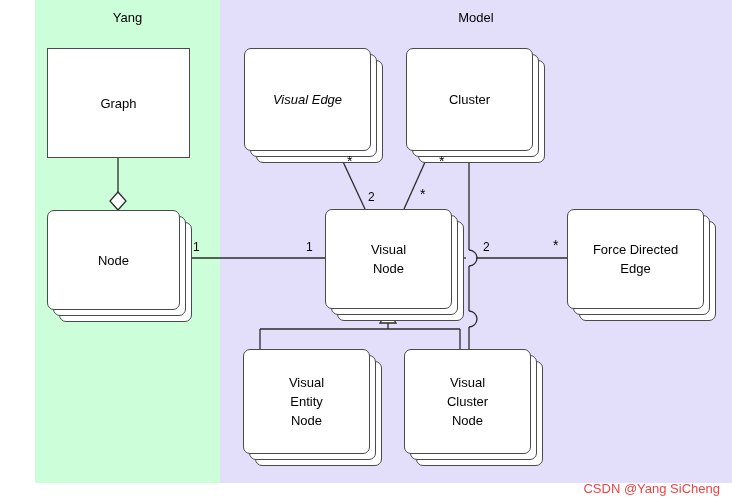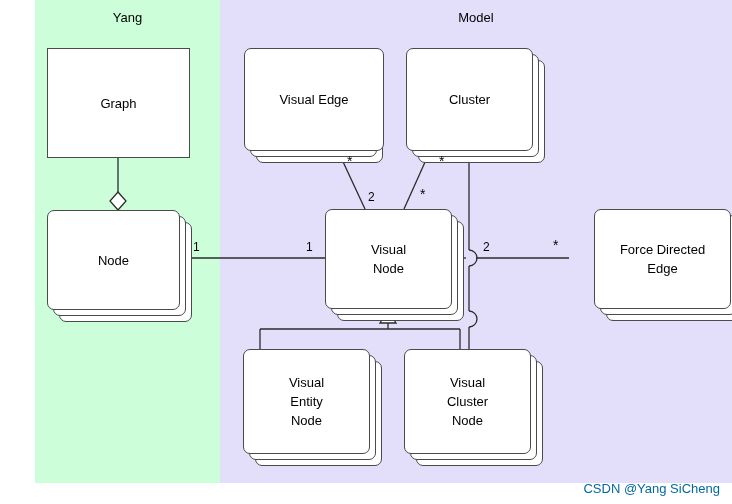--- a/index.html
+++ b/index.html
@@ -86,21 +86,21 @@
     white-space: nowrap;
     user-select: none;
   }
   .mult.star { font-size: 14px; line-height: 8px; }
 
   #watermark {
     position: absolute;
     right: 12px;
     bottom: 8px;
     font-size: 13px;
-    color: #0369a1;
+    color: #ef4444;
     white-space: nowrap;
     user-select: none;
   }
 </style>
 </head>
 <body>
 
 <div id="canvas">
 
   <div class="band" id="band-model" style="left: 35px; width: 185px; background: rgb(204, 255, 217);"></div>
@@ -149,21 +149,21 @@
     <div class="sheet s2" style="left: 12px; top: 12px; width: 133px; height: 100px;"></div>
     <div class="sheet s1" style="left: 6px; top: 6px; width: 133px; height: 100px;"></div>
     <div class="face" style="width: 133px; height: 100px;">
       <span class="label">Node</span>
     </div>
   </div>
 
   <div class="node rounded" id="box-visual-edge" style="left: 244px; top: 48px; width: 127px; height: 103px;">
     <div class="sheet s2" style="left: 12px; top: 12px; width: 127px; height: 103px;"></div>
     <div class="sheet s1" style="left: 6px; top: 6px; width: 127px; height: 103px;"></div>
-    <div class="face" style="width: 140px; height: 103px;">
+    <div class="face" style="width: 127px; height: 103px; font-style: italic;">
       <span class="label">Visual Edge</span>
     </div>
   </div>
 
   <div class="node rounded" id="box-cluster" style="left: 406px; top: 48px; width: 127px; height: 103px;">
     <div class="sheet s2" style="left: 12px; top: 12px; width: 127px; height: 103px;"></div>
     <div class="sheet s1" style="left: 6px; top: 6px; width: 127px; height: 103px;"></div>
     <div class="face" style="width: 127px; height: 103px;">
       <span class="label">Cluster</span>
     </div>
@@ -171,21 +171,21 @@
 
   <div class="node rounded" id="box-visual-node" style="left: 325px; top: 209px; width: 127px; height: 100px;">
     <div class="sheet s2" style="left: 12px; top: 12px; width: 127px; height: 100px;"></div>
     <div class="sheet s1" style="left: 6px; top: 6px; width: 127px; height: 100px;"></div>
     <div class="face" style="width: 127px; height: 100px;">
       <span class="label">Visual
 Node</span>
     </div>
   </div>
 
-  <div class="node rounded" id="box-fd-edge" style="left: 594px; top: 209px; width: 109px; height: 100px;">
+  <div class="node rounded" id="box-fd-edge" style="left: 567px; top: 209px; width: 109px; height: 100px;">
     <div class="sheet s2" style="left: 12px; top: 12px; width: 137px; height: 100px;"></div>
     <div class="sheet s1" style="left: 6px; top: 6px; width: 137px; height: 100px;"></div>
     <div class="face" style="width: 137px; height: 100px;">
       <span class="label">Force Directed
 Edge</span>
     </div>
   </div>
 
   <div class="node rounded" id="box-visual-entity-node" style="left: 243px; top: 349px; width: 127px; height: 105px;">
     <div class="sheet s2" style="left: 12px; top: 12px; width: 127px; height: 105px;"></div>

